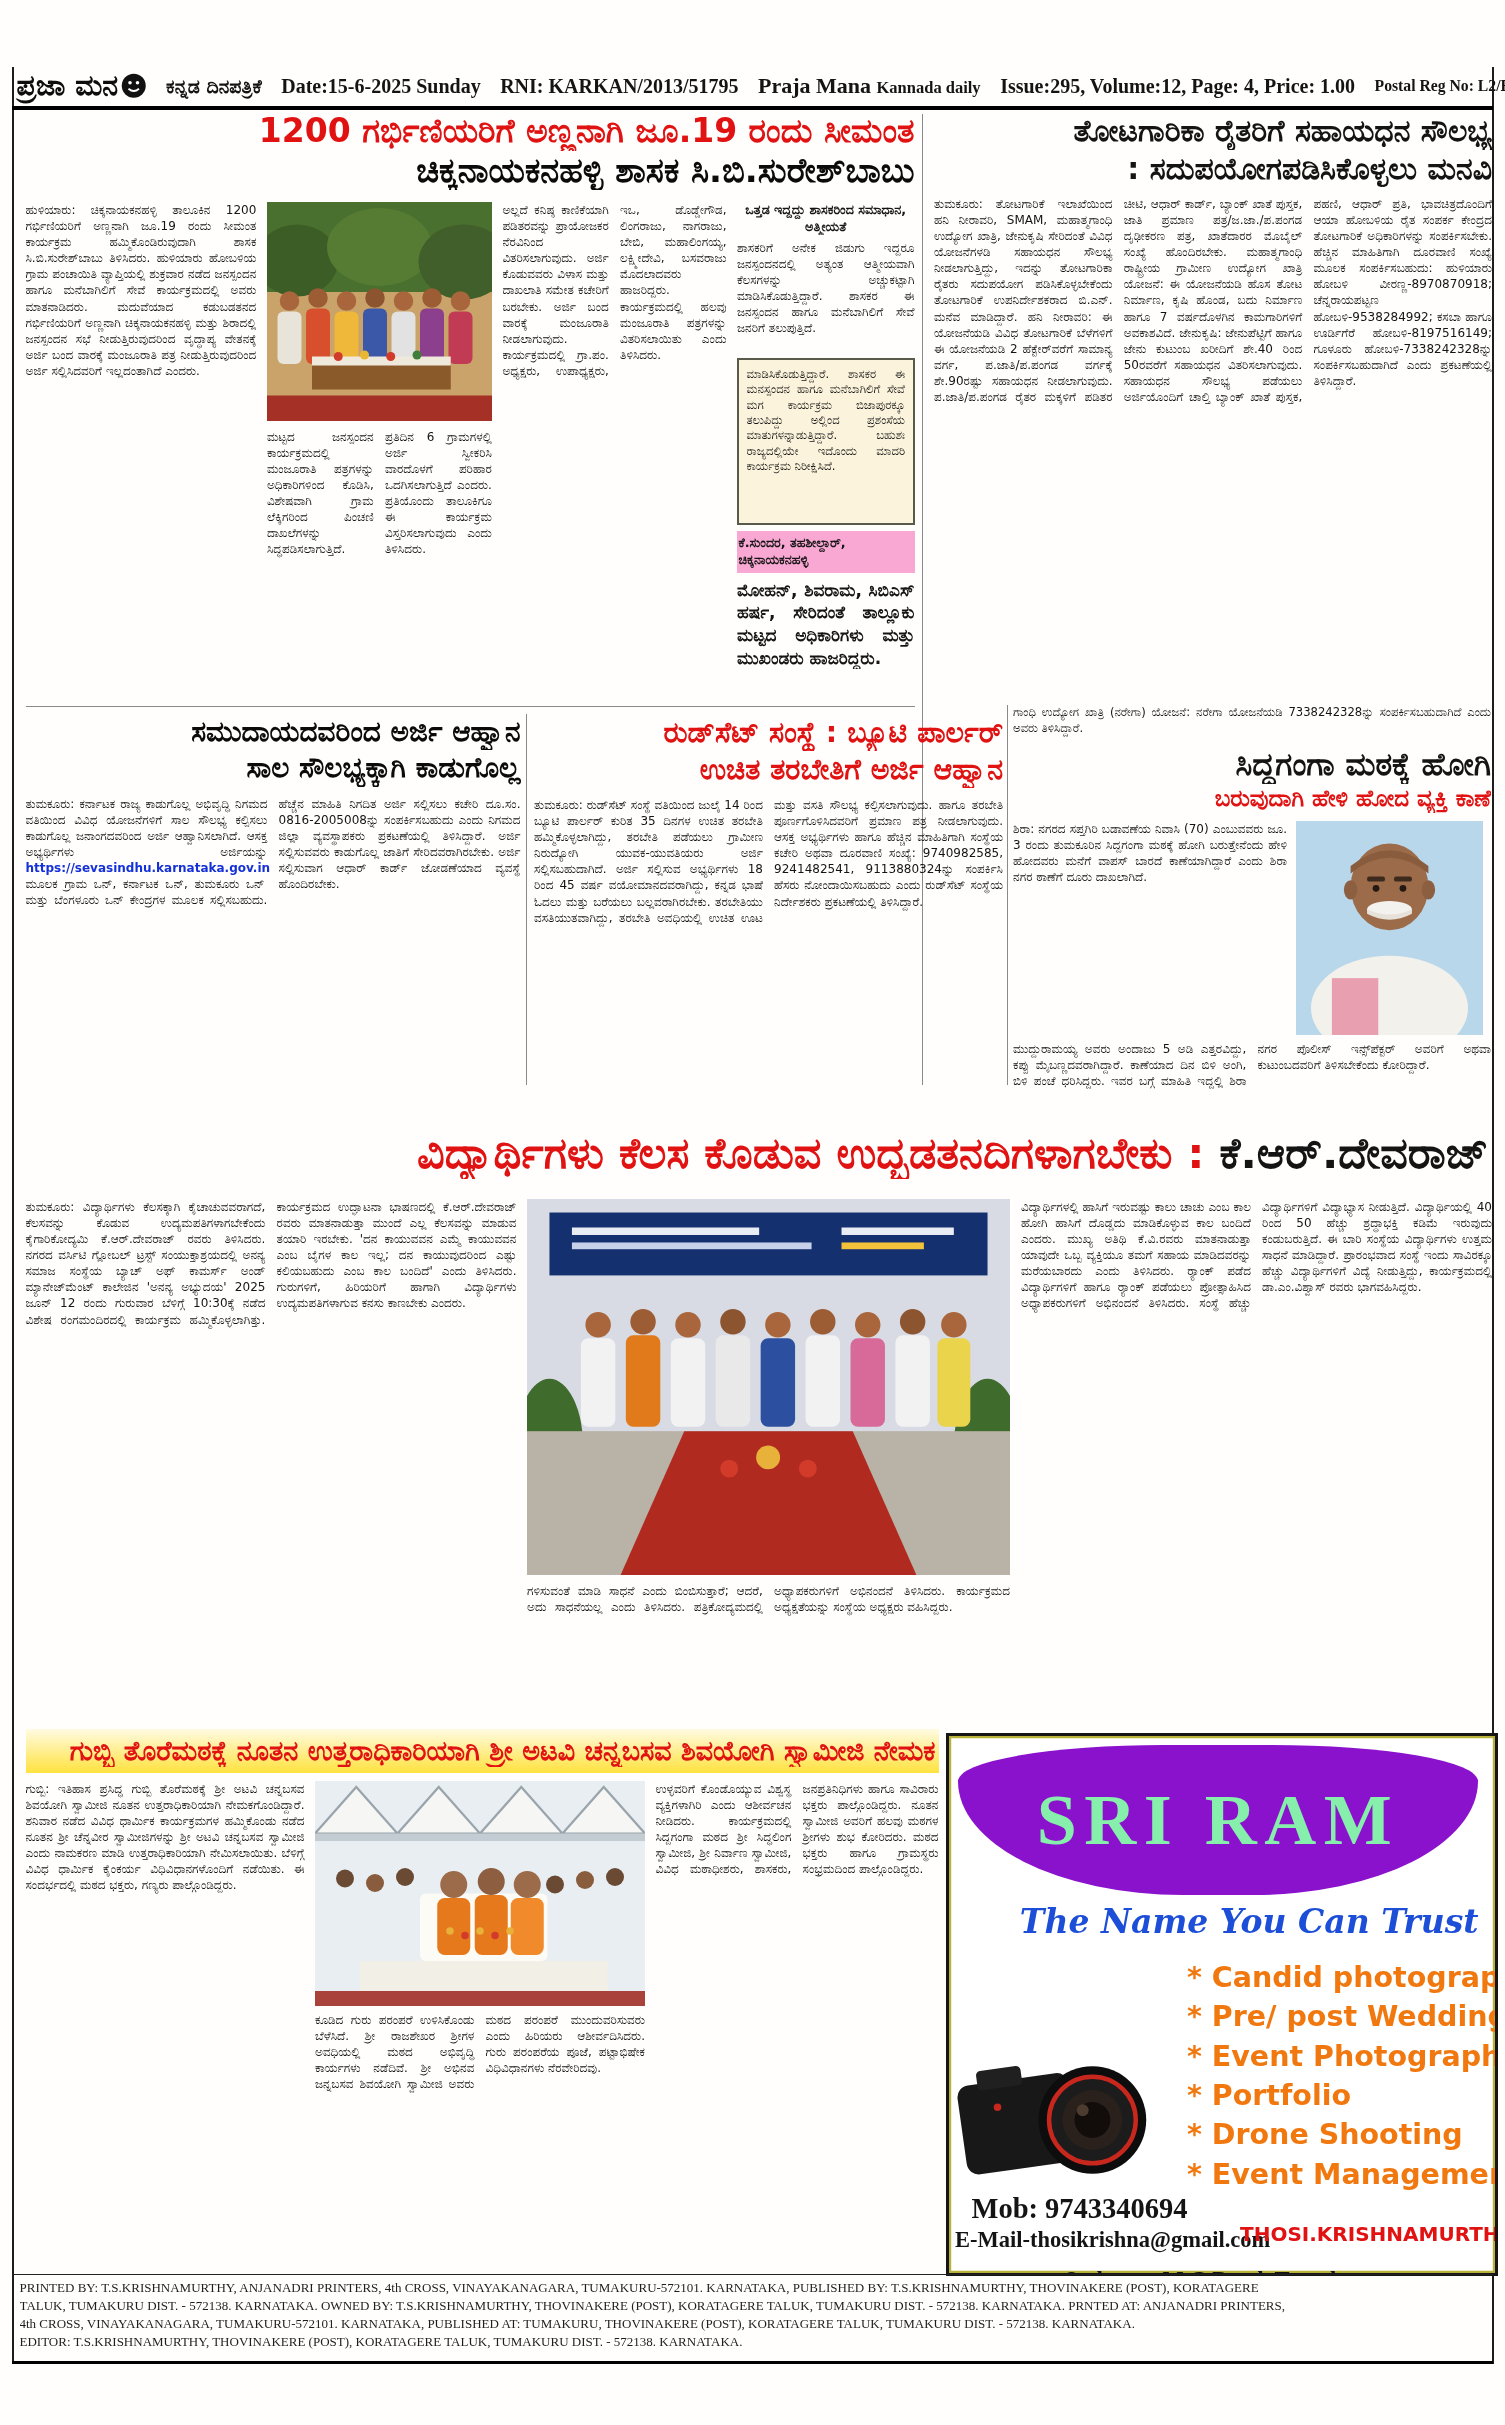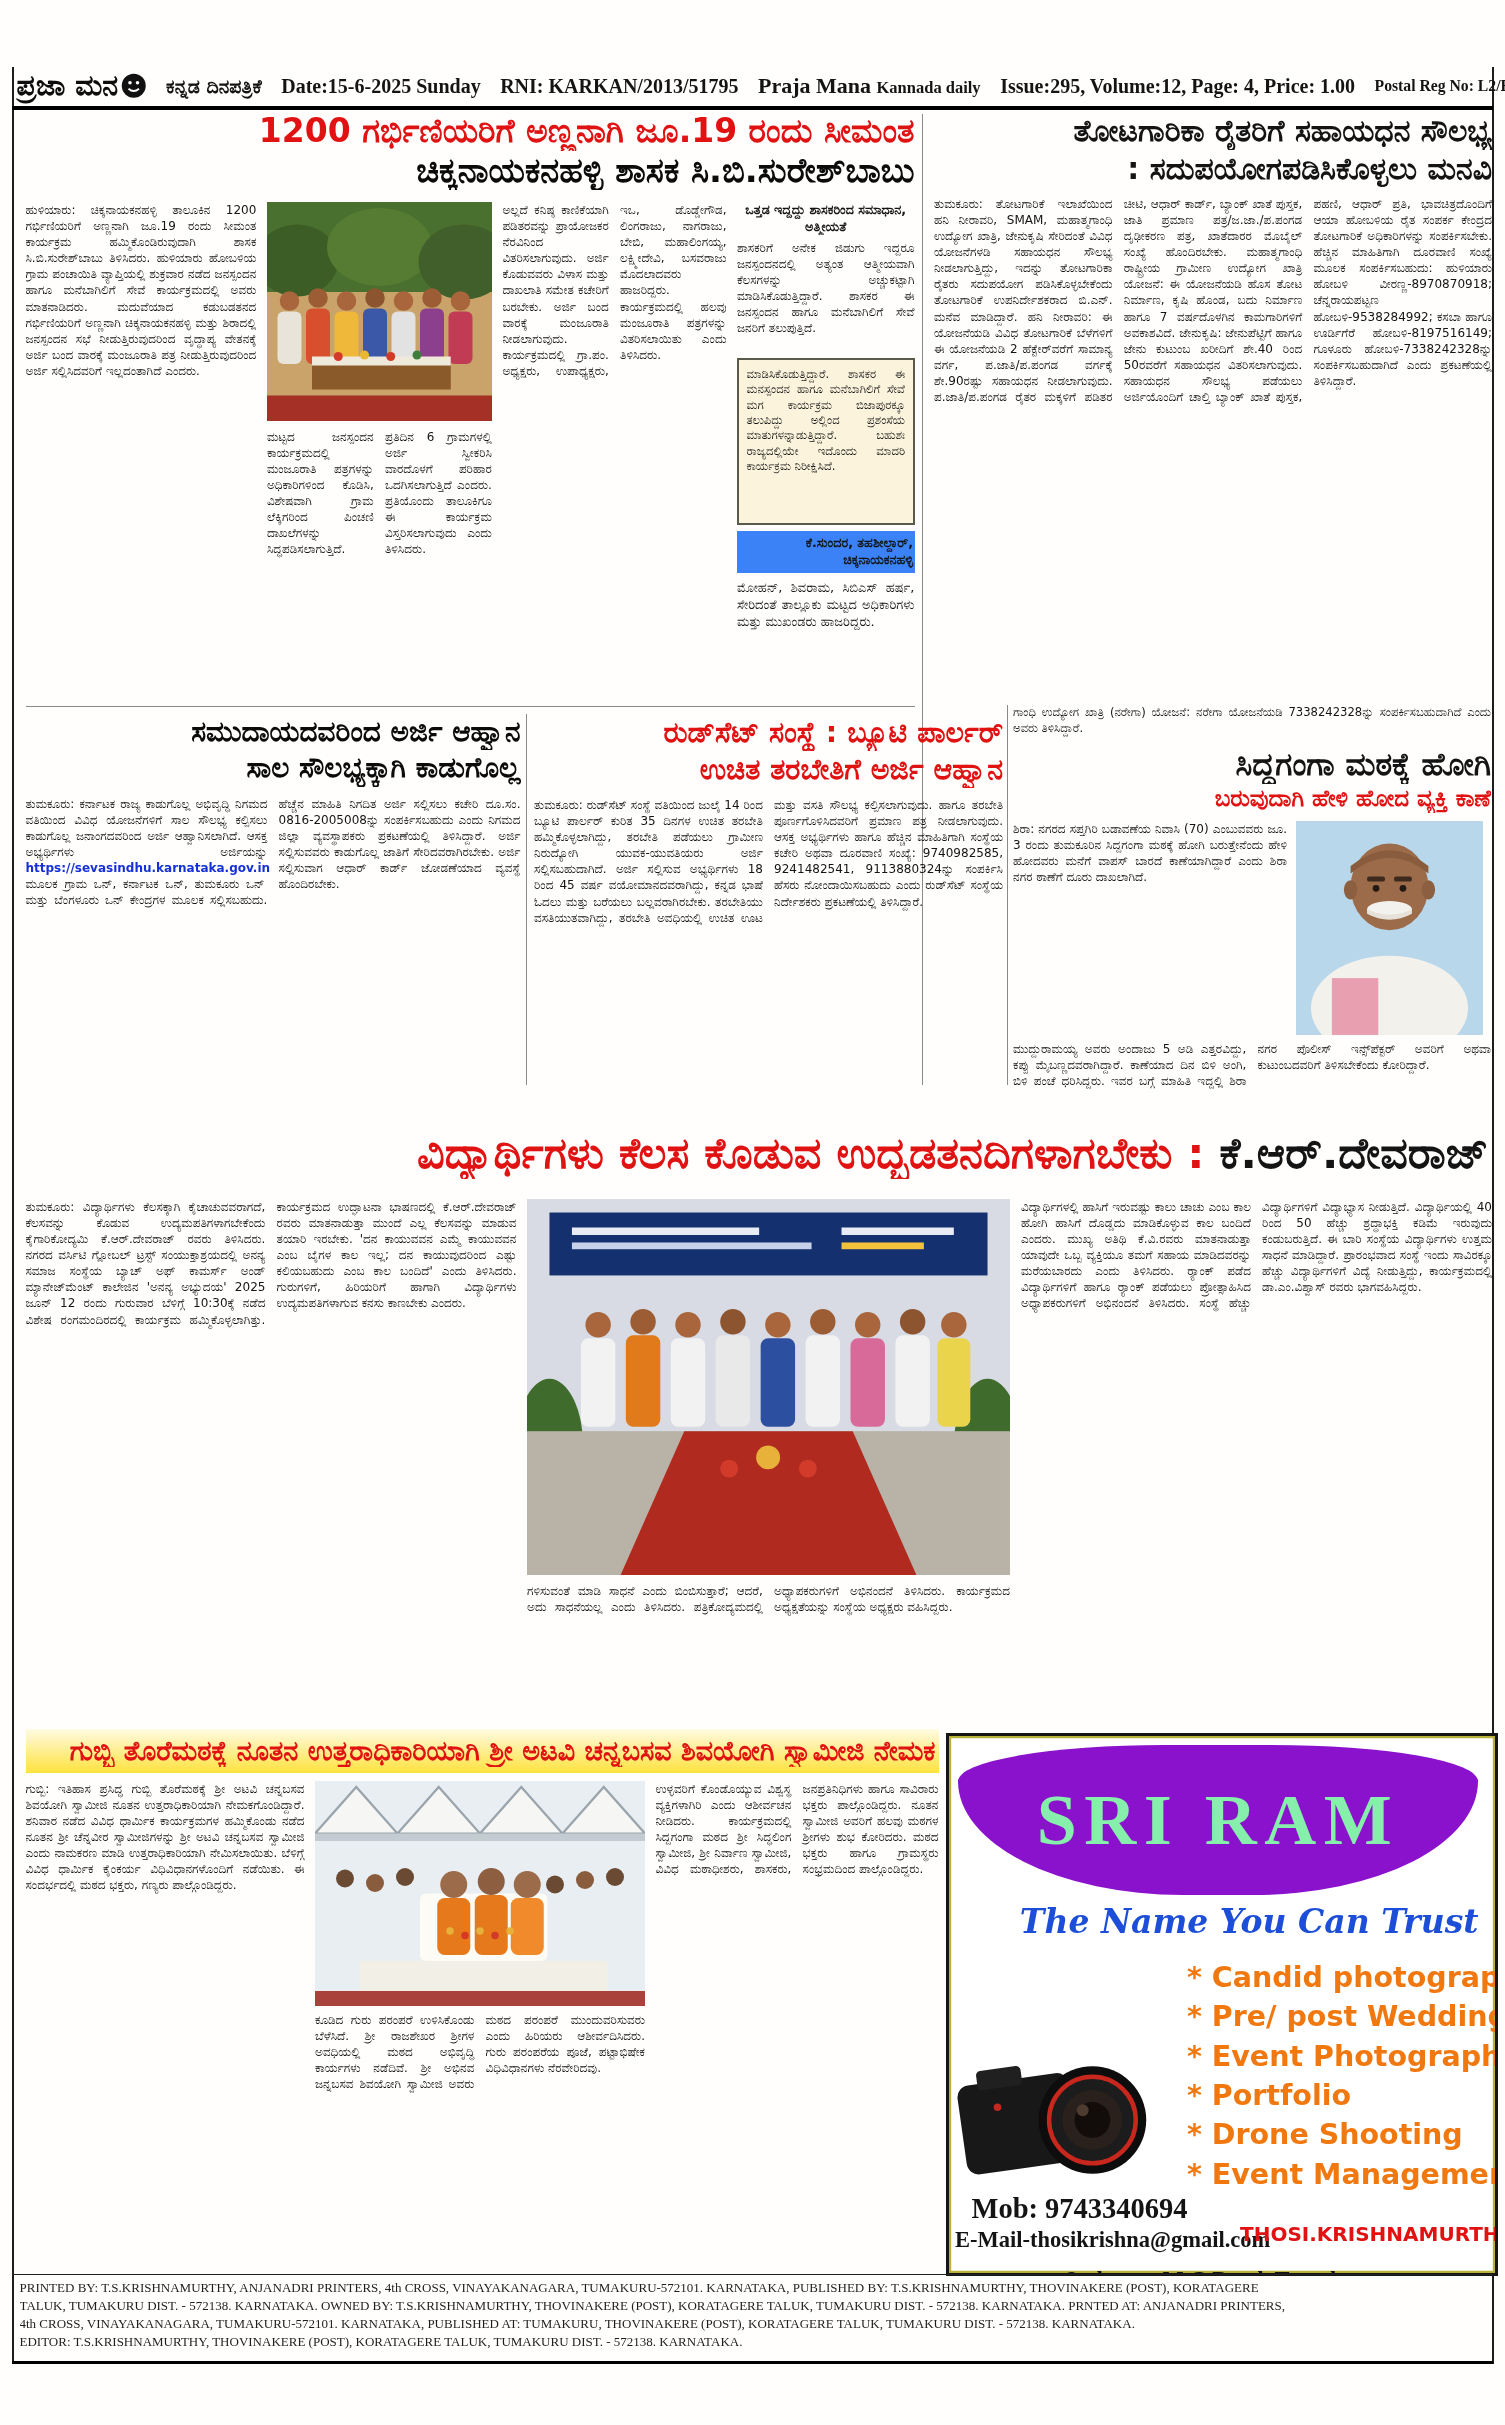--- a/index.html
+++ b/index.html
@@ -25,23 +25,23 @@
   .cols3{column-count:3;column-gap:11.2px;}
   .vdiv{position:absolute;width:0.7px;background:#8a8a8a;}
   .hdiv{position:absolute;height:0.7px;background:#8a8a8a;}
   
   .secA{position:absolute;left:25.5px;top:112px;width:889px;}
   .secA .h1{font-size:33px;line-height:1.18;}
   .secA .h2{font-size:34px;line-height:1.15;color:#0b0b0b;}
   .rowA{display:flex;gap:10.5px;margin-top:12px;}
   .quote-box{background:#fbf3dc;border:2.2px double #5a5a4a;padding:7.5px;font-size:11.6px;line-height:1.32;
              text-align:justify;height:148px;overflow:hidden;}
-  .sig-band{background:#3b82f6;font-weight:bold;text-align:right;font-size:12.7px;padding:4.5px 1.5px;line-height:1.3;}
+  .sig-band{background:#f9a8d4;font-weight:bold;text-align:left;font-size:12.7px;padding:4.5px 1.5px;line-height:1.3;}
   .subhead{font-weight:bold;text-align:center;font-size:12.7px;line-height:1.3;overflow:hidden;}
-  .names{font-weight:normal;font-size:13px;line-height:1.34;text-align:justify;overflow:hidden;}
+  .names{font-weight:bold;font-size:17px;line-height:1.34;text-align:justify;overflow:hidden;}
   
   .secB{position:absolute;left:934px;top:112px;width:558px;}
   .secB .h1{font-size:30px;line-height:1.25;}
   
   .loan{position:absolute;left:25.5px;top:714px;width:495px;}
   .loan .h1{font-size:28px;line-height:1.3;color:#0b0b0b;}
   .rudset{position:absolute;left:534px;top:714px;width:469px;}
   .rudset .h1{font-size:28.5px;line-height:1.3;}
   .midR{position:absolute;left:1013px;top:705px;width:478px;}
   .midR .h1b{font-size:31.5px;line-height:1.25;}

